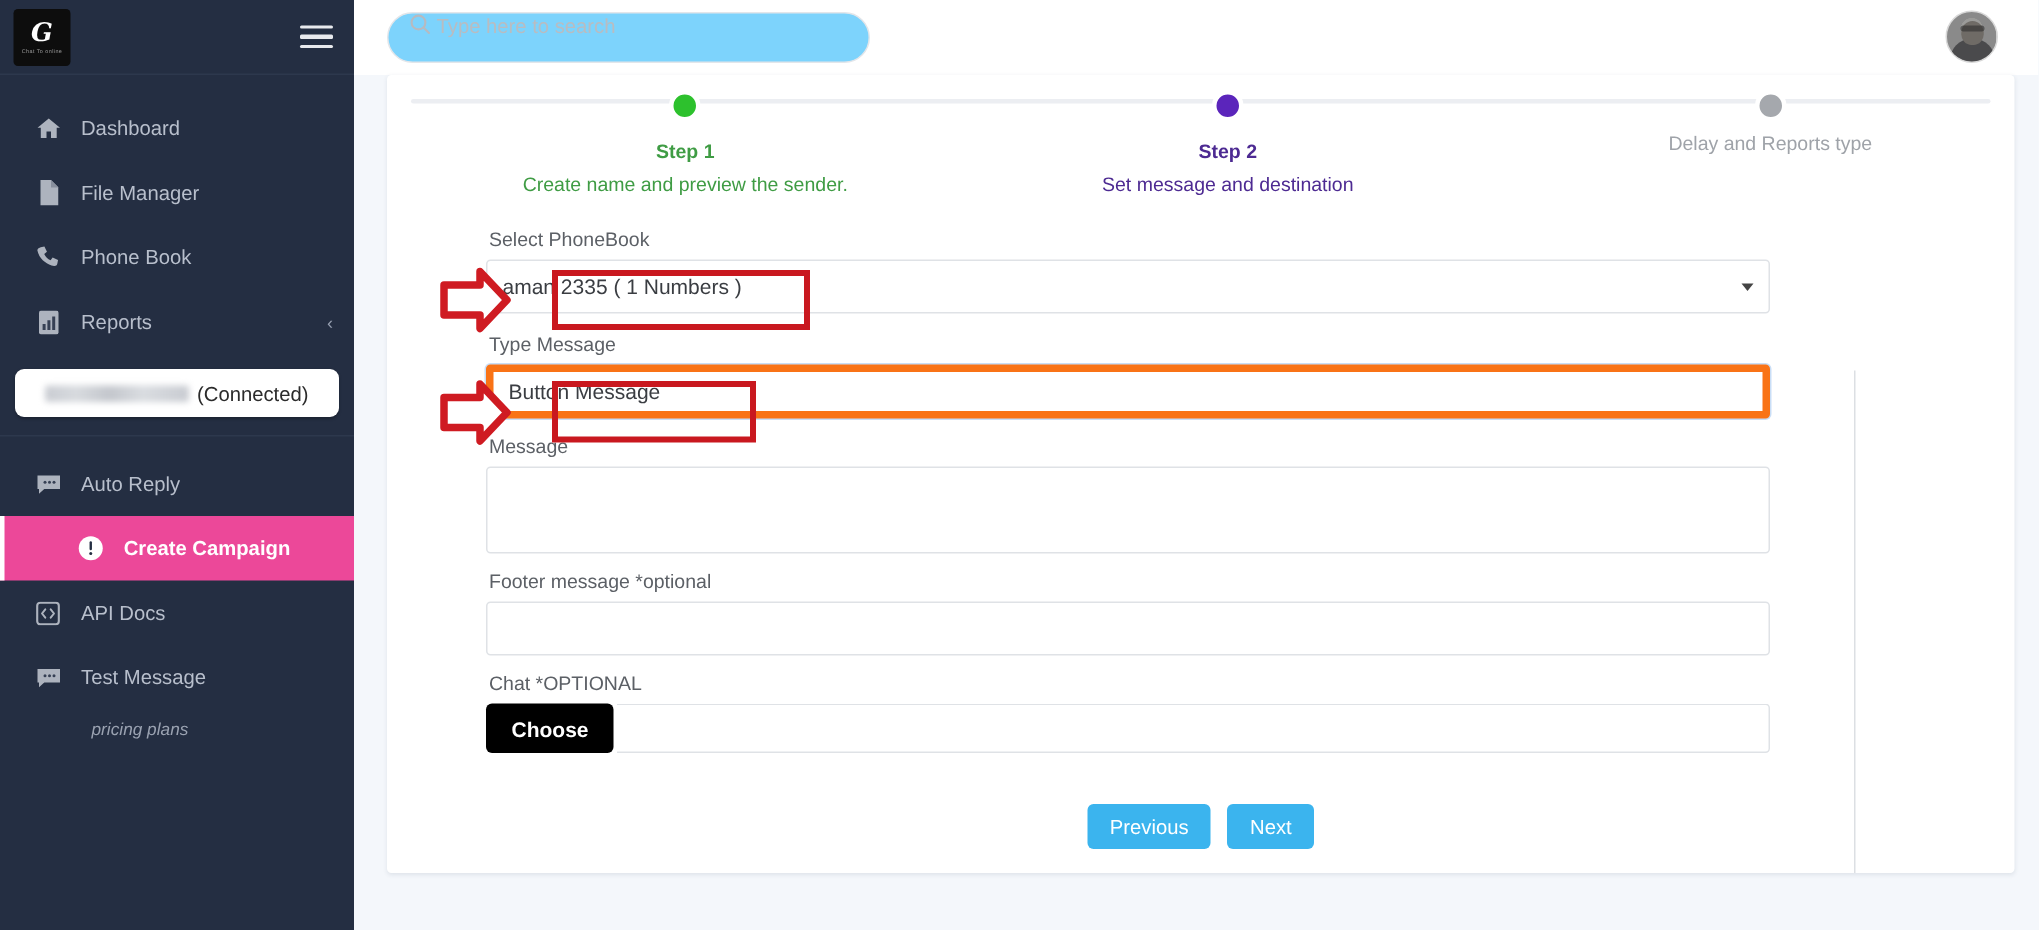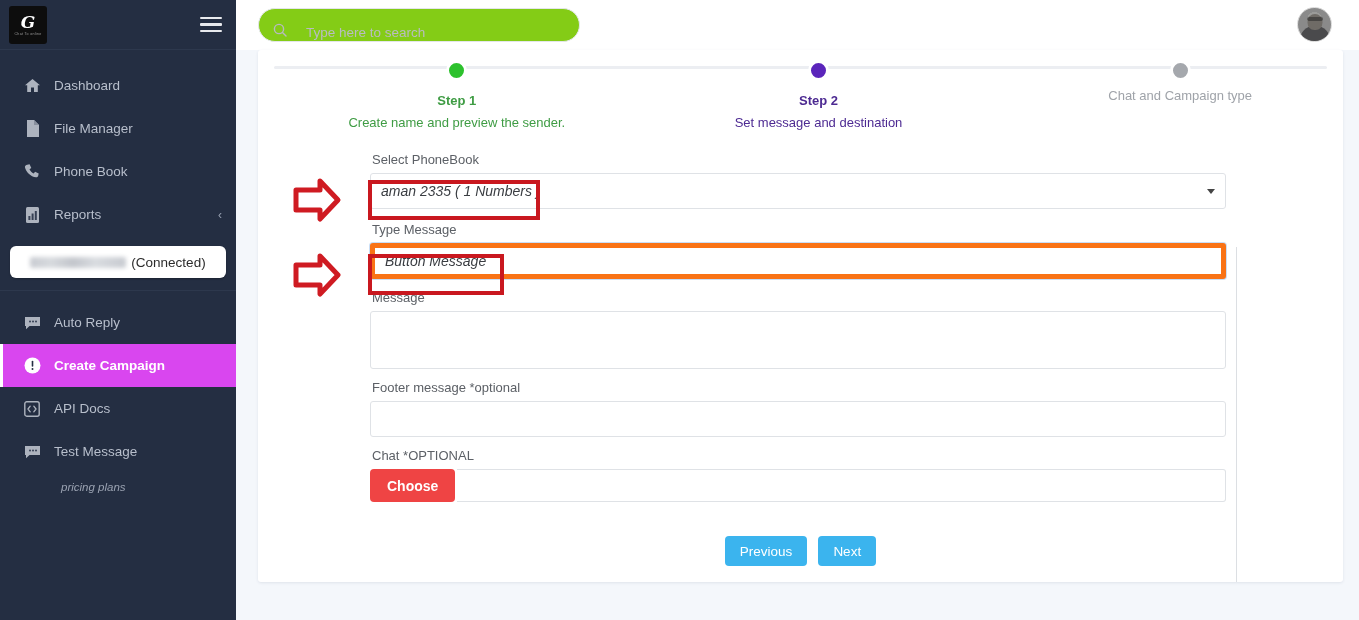--- a/index.html
+++ b/index.html
@@ -63,25 +63,26 @@
     width: 20px; height: 18px;
     margin-right: 12px;
     display: flex; align-items: center; justify-content: center;
     flex: 0 0 20px;
     opacity: .85;
   }
   .sb-item .ico svg { display: block; }
   .sb-item .lbl { white-space: nowrap; }
   .sb-item .chev { margin-left: auto; font-size: 12px; color: #97a0b1; }
   .sb-item.active {
-    background: #d946ef;
+    background: #ec4899;
     color: #ffffff;
     font-weight: bold;
     border-left: 3px solid #ffffff;
     padding-left: 19px;
+    justify-content: center;
   }
   .sb-item.active .ico { opacity: 1; }
 
   .connected-pill {
     margin: 10px 10px 12px 10px;
     background: #ffffff;
     border-radius: 6px;
     height: 32px;
     display: flex; align-items: center; justify-content: center;
     font-size: 13.5px;
@@ -114,24 +115,24 @@
   .topbar {
     height: 50px; background: #ffffff;
     display: flex; align-items: center;
     padding: 0 22px 0 22px;
     position: relative;
   }
   .search-wrap {
     width: 322px; height: 34px;
     border: 1px solid #e3e6ea;
     border-radius: 18px;
-    display: flex; align-items: flex-end;
+    display: flex; align-items: flex-start;
     padding: 0 14px;
-    background: #84cc16;
-    gap: 17px;
+    background: #7dd3fc;
+    gap: 2px;
   }
   .search-wrap svg { flex: 0 0 14px; }
   .search-input {
     border: none; outline: none;
     font-size: 13.5px;
     color: #555;
     width: 100%;
     font-family: "Liberation Sans", sans-serif;
     background: transparent;
   }
@@ -199,38 +200,38 @@
   .step.s3 .dot { background: #a5a8ad; }
   .step.s3 .step-title, .step.s3 .step-sub { color: #9fa3a9; }
 
   
   .form-scroll {
     position: relative;
     margin: 14px 0 0 0;
     padding: 0 22px 0 0;
     height: 412px;
   }
-  .form-inner { width: 978px; margin-left: 112px; }
+  .form-inner { width: 978px; margin-left: 66px; }
   .fld { margin-bottom: 2px; }
   .fld-label {
     font-size: 13px; color: #5c6066;
     margin: 0 0 6px 2px;
   }
   .ctl {
     width: 856px; height: 36px;
     border: 1px solid #dfe2e6;
     border-radius: 3px;
     background: #fff;
     font-size: 14px; color: #3a3d42;
     padding: 0 10px;
     display: flex; align-items: center;
     font-family: "Liberation Sans", sans-serif;
     outline: none;
   }
-  .ctl.select { position: relative; padding-right: 40px; font-style: italic; }
+  .ctl.select { position: relative; padding-right: 40px; }
   .caret {
     position: absolute; right: 10px; top: 50%;
     margin-top: -2px;
     width: 0; height: 0;
     border-left: 4px solid transparent;
     border-right: 4px solid transparent;
     border-top: 5px solid #444;
   }
   .ctl.focused {
     border: 5px solid #f97316;
@@ -245,21 +246,21 @@
     font-family: "Liberation Sans", sans-serif;
     font-size: 14px;
     color: #3a3d42;
     padding: 7px 10px;
     outline: none;
     display: block;
   }
   .gap { height: 11px; }
   .choose-row { display: flex; align-items: stretch; width: 856px; }
   .choose-btn {
-    background: #ef4444;
+    background: #000000;
     color: #fff;
     border: none;
     border-radius: 4px;
     height: 33px;
     padding: 0 17px;
     font-size: 14px;
     font-weight: bold;
     font-family: "Liberation Sans", sans-serif;
     cursor: pointer;
     flex: 0 0 auto;
@@ -458,21 +459,21 @@
             <div class="step-title">Step 1</div>
             <div class="step-sub">Create name and preview the sender.</div>
           </div>
           <div class="step s2">
             <div class="dot"></div>
             <div class="step-title">Step 2</div>
             <div class="step-sub">Set message and destination</div>
           </div>
           <div class="step s3">
             <div class="dot"></div>
-            <div class="step-sub">Chat and Campaign type</div>
+            <div class="step-sub">Delay and Reports type</div>
           </div>
         </div>
       </div>
 
       <div class="form-scroll">
         <div class="inner-scroll-line"></div>
         <div class="form-inner">
 
           <div class="fld">
             <div class="fld-label">Select PhoneBook</div>

